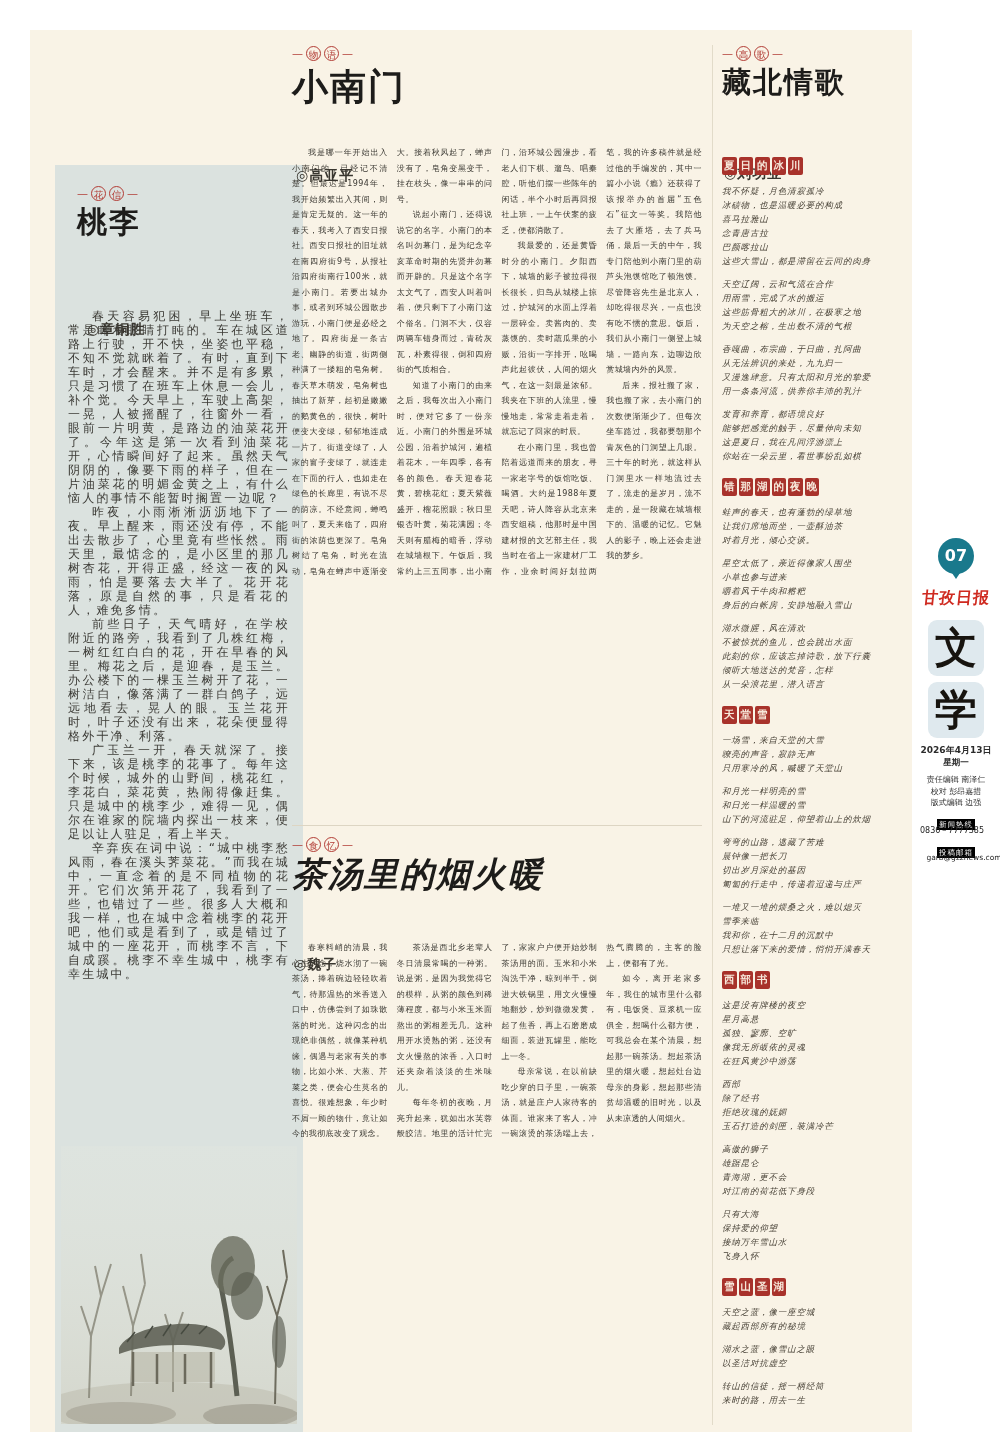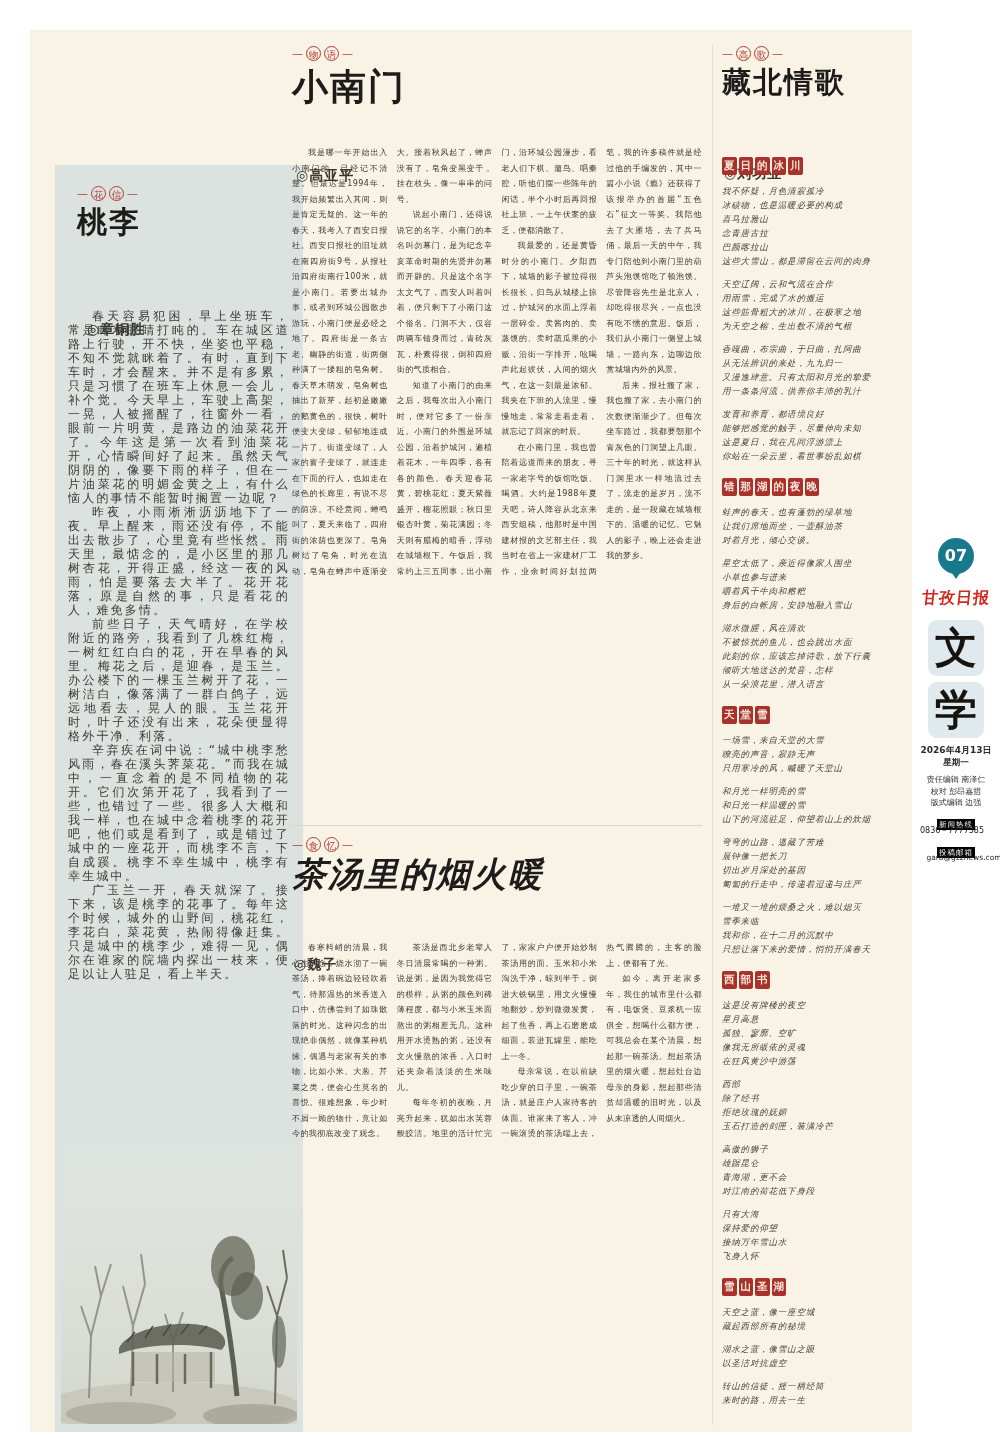--- a/index.html
+++ b/index.html
@@ -90,22 +90,22 @@
           <span class="cir">花</span>
           <span class="cir">信</span>
           <span class="dash">—</span>
         </div>
       <div class="art-title taoli-title">桃李</div>
       <div class="art-author taoli-author">◎章铜胜</div>
       <div class="taoli-body">
           <p>春天容易犯困，早上坐班车，常是眯着眼睛打盹的。车在城区道路上行驶，开不快，坐姿也平稳，不知不觉就眯着了。有时，直到下车时，才会醒来。并不是有多累，只是习惯了在班车上休息一会儿，补个觉。今天早上，车驶上高架，一晃，人被摇醒了，往窗外一看，眼前一片明黄，是路边的油菜花开了。今年这是第一次看到油菜花开，心情瞬间好了起来。虽然天气阴阴的，像要下雨的样子，但在一片油菜花的明媚金黄之上，有什么恼人的事情不能暂时搁置一边呢？</p>
           <p>昨夜，小雨淅淅沥沥地下了一夜。早上醒来，雨还没有停，不能出去散步了，心里竟有些怅然。雨天里，最惦念的，是小区里的那几树杏花，开得正盛，经这一夜的风雨，怕是要落去大半了。花开花落，原是自然的事，只是看花的人，难免多情。</p>
           <p>前些日子，天气晴好，在学校附近的路旁，我看到了几株红梅，一树红红白白的花，开在早春的风里。梅花之后，是迎春，是玉兰。办公楼下的一棵玉兰树开了花，一树洁白，像落满了一群白鸽子，远远地看去，晃人的眼。玉兰花开时，叶子还没有出来，花朵便显得格外干净、利落。</p>
+          <p>广玉兰一开，春天就深了。接下来，该是桃李的花事了。每年这个时候，城外的山野间，桃花红，李花白，菜花黄，热闹得像赶集。只是城中的桃李少，难得一见，偶尔在谁家的院墙内探出一枝来，便足以让人驻足，看上半天。</p>
           <p>辛弃疾在词中说：“城中桃李愁风雨，春在溪头荠菜花。”而我在城中，一直念着的是不同植物的花开。它们次第开花了，我看到了一些，也错过了一些。很多人大概和我一样，也在城中念着桃李的花开吧，他们或是看到了，或是错过了城中的一座花开，而桃李不言，下自成蹊。桃李不幸生城中，桃李有幸生城中。</p>
-          <p>广玉兰一开，春天就深了。接下来，该是桃李的花事了。每年这个时候，城外的山野间，桃花红，李花白，菜花黄，热闹得像赶集。只是城中的桃李少，难得一见，偶尔在谁家的院墙内探出一枝来，便足以让人驻足，看上半天。</p>
         </div>
 
       <svg class="painting" viewBox="0 0 236 278">
         <defs>
           <linearGradient id="sky" x1="0" y1="0" x2="0" y2="1">
             <stop offset="0" stop-color="#e9ebdf" stop-opacity="0.2"></stop>
             <stop offset="1" stop-color="#cfcdbd" stop-opacity="0.55"></stop>
           </linearGradient>
         </defs>
         <rect x="0" y="0" width="236" height="278" fill="url(#sky)"></rect>

